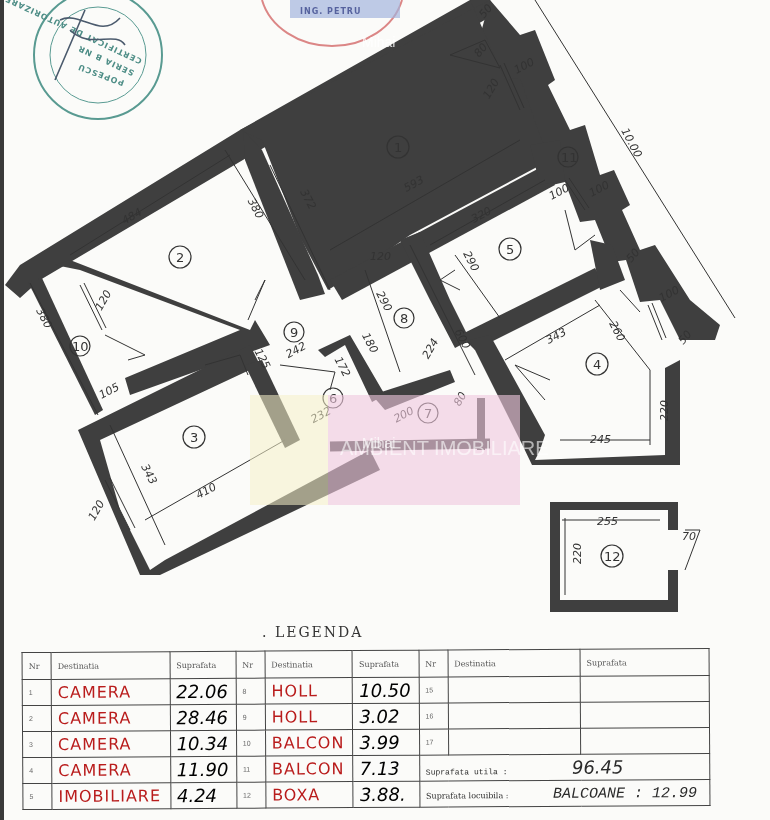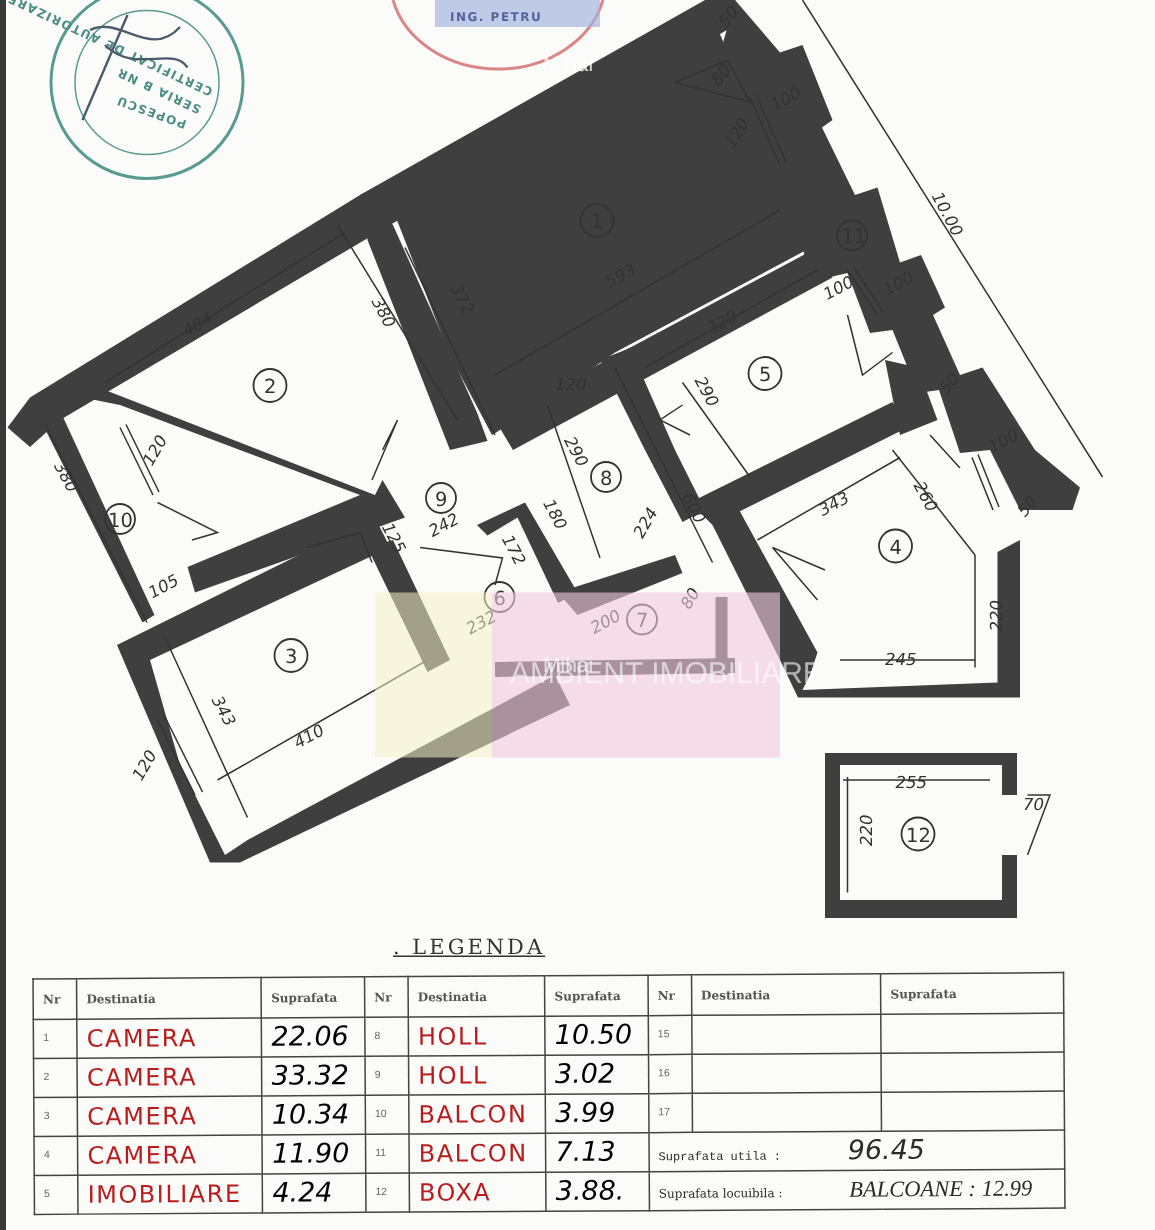--- a/index.html
+++ b/index.html
@@ -5,29 +5,29 @@
   html,body{margin:0;padding:0;background:#fbfbf9;}
   body{width:770px;height:820px;position:relative;overflow:hidden;font-family:"Liberation Sans",sans-serif;color:#2b2b2b;}
   .left-edge{position:absolute;left:0;top:0;width:4px;height:820px;background:#3a3a3a;}
   #plan{position:absolute;left:0;top:0;width:770px;height:620px;}
   .wall{fill:#3f3f3f;}
   .dim{stroke:#333;stroke-width:1;fill:none;}
   .dimtxt{font-family:"DejaVu Sans",sans-serif;font-style:italic;font-size:11px;fill:#333;}
   .numtxt{font-family:"DejaVu Sans",sans-serif;font-size:13px;fill:#333;}
   .circ{fill:none;stroke:#333;stroke-width:1.2;}
   .stamp-txt{font-family:"DejaVu Sans",sans-serif;font-size:8px;fill:#2f7a72;font-weight:bold;letter-spacing:1px;}
-  .legend-title{position:absolute;left:262px;top:624px;font-family:"DejaVu Serif",serif;font-size:14px;letter-spacing:2px;text-decoration:underline;color:#333;text-align:right;}
+  .legend-title{position:absolute;left:262px;top:624px;font-family:"DejaVu Serif",serif;font-size:14px;letter-spacing:2px;color:#333;text-align:right;}
   table.legend{position:absolute;left:22px;top:650px;width:688px;border-collapse:collapse;transform:rotate(-0.35deg);}
   table.legend td,table.legend th{border:1.2px solid #444;height:25px;padding:0 6px;text-align:left;vertical-align:middle;}
-  table.legend th{font-family:"DejaVu Serif",serif;font-weight:bold;font-size:8px;color:#555;height:26px;border-radius:10px;}
+  table.legend th{font-family:"DejaVu Serif",serif;font-weight:normal;font-size:8px;color:#555;height:26px;border-radius:10px;}
   td.nr{font-size:7px;color:#666;text-align:center;width:16px;}
   td.hw{font-family:"DejaVu Sans",sans-serif;font-size:16px;letter-spacing:1px;color:#b91c1c;}
   td.hv{font-family:"DejaVu Sans",sans-serif;font-style:italic;font-size:18px;color:#000000;}
-  td.summary .big{font-family:"DejaVu Sans",sans-serif;font-style:italic;font-size:18px;margin-left:40px;text-align:center;}
-  td.summary .mid{font-family:Liberation Serif, serif;font-style:italic;font-size:15px;margin-left:40px;}
+  td.summary .big{font-family:"DejaVu Sans",sans-serif;font-style:italic;font-size:18px;margin-left:60px;text-align:center;}
+  td.summary .mid{font-family:Liberation Mono, monospace;font-style:italic;font-size:15px;margin-left:40px;}
 </style>
 </head>
 <body>
 
 <div class="left-edge"></div>
 
 <svg id="plan" viewBox="0 0 770 620">
 
   <g opacity="0.85">
     <circle cx="98" cy="55" r="64" fill="none" stroke="#3d8a80" stroke-width="2"></circle>
@@ -219,21 +219,21 @@
     <td class="nr">8</td>
     <td class="hw">HOLL</td>
     <td class="hv">10.50</td>
     <td class="nr">15</td>
     <td></td>
     <td></td>
   </tr>
   <tr>
     <td class="nr">2</td>
     <td class="hw">CAMERA</td>
-    <td class="hv">33.32</td>
+    <td class="hv">28.46</td>
     <td class="nr">9</td>
     <td class="hw">HOLL</td>
     <td class="hv">3.02</td>
     <td class="nr">16</td>
     <td></td>
     <td></td>
   </tr>
   <tr>
     <td class="nr">3</td>
     <td class="hw">CAMERA</td>

